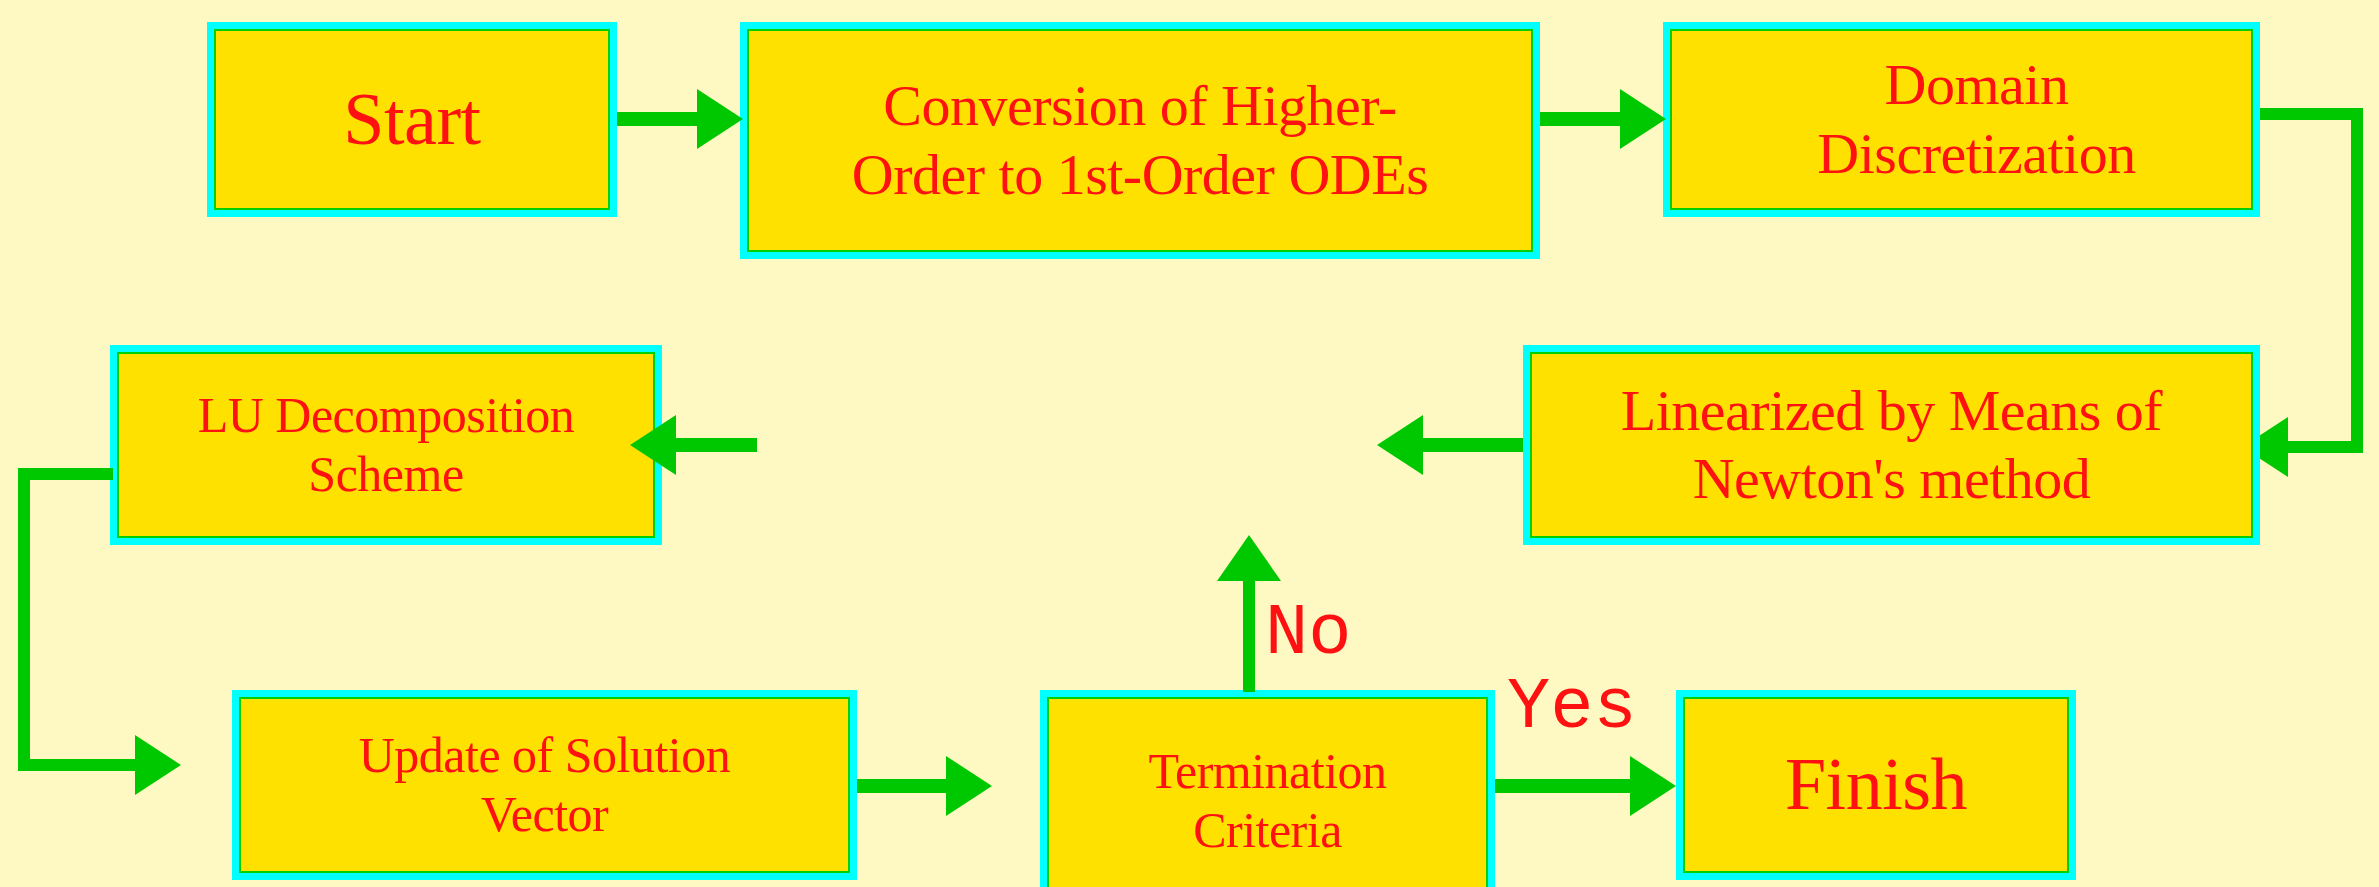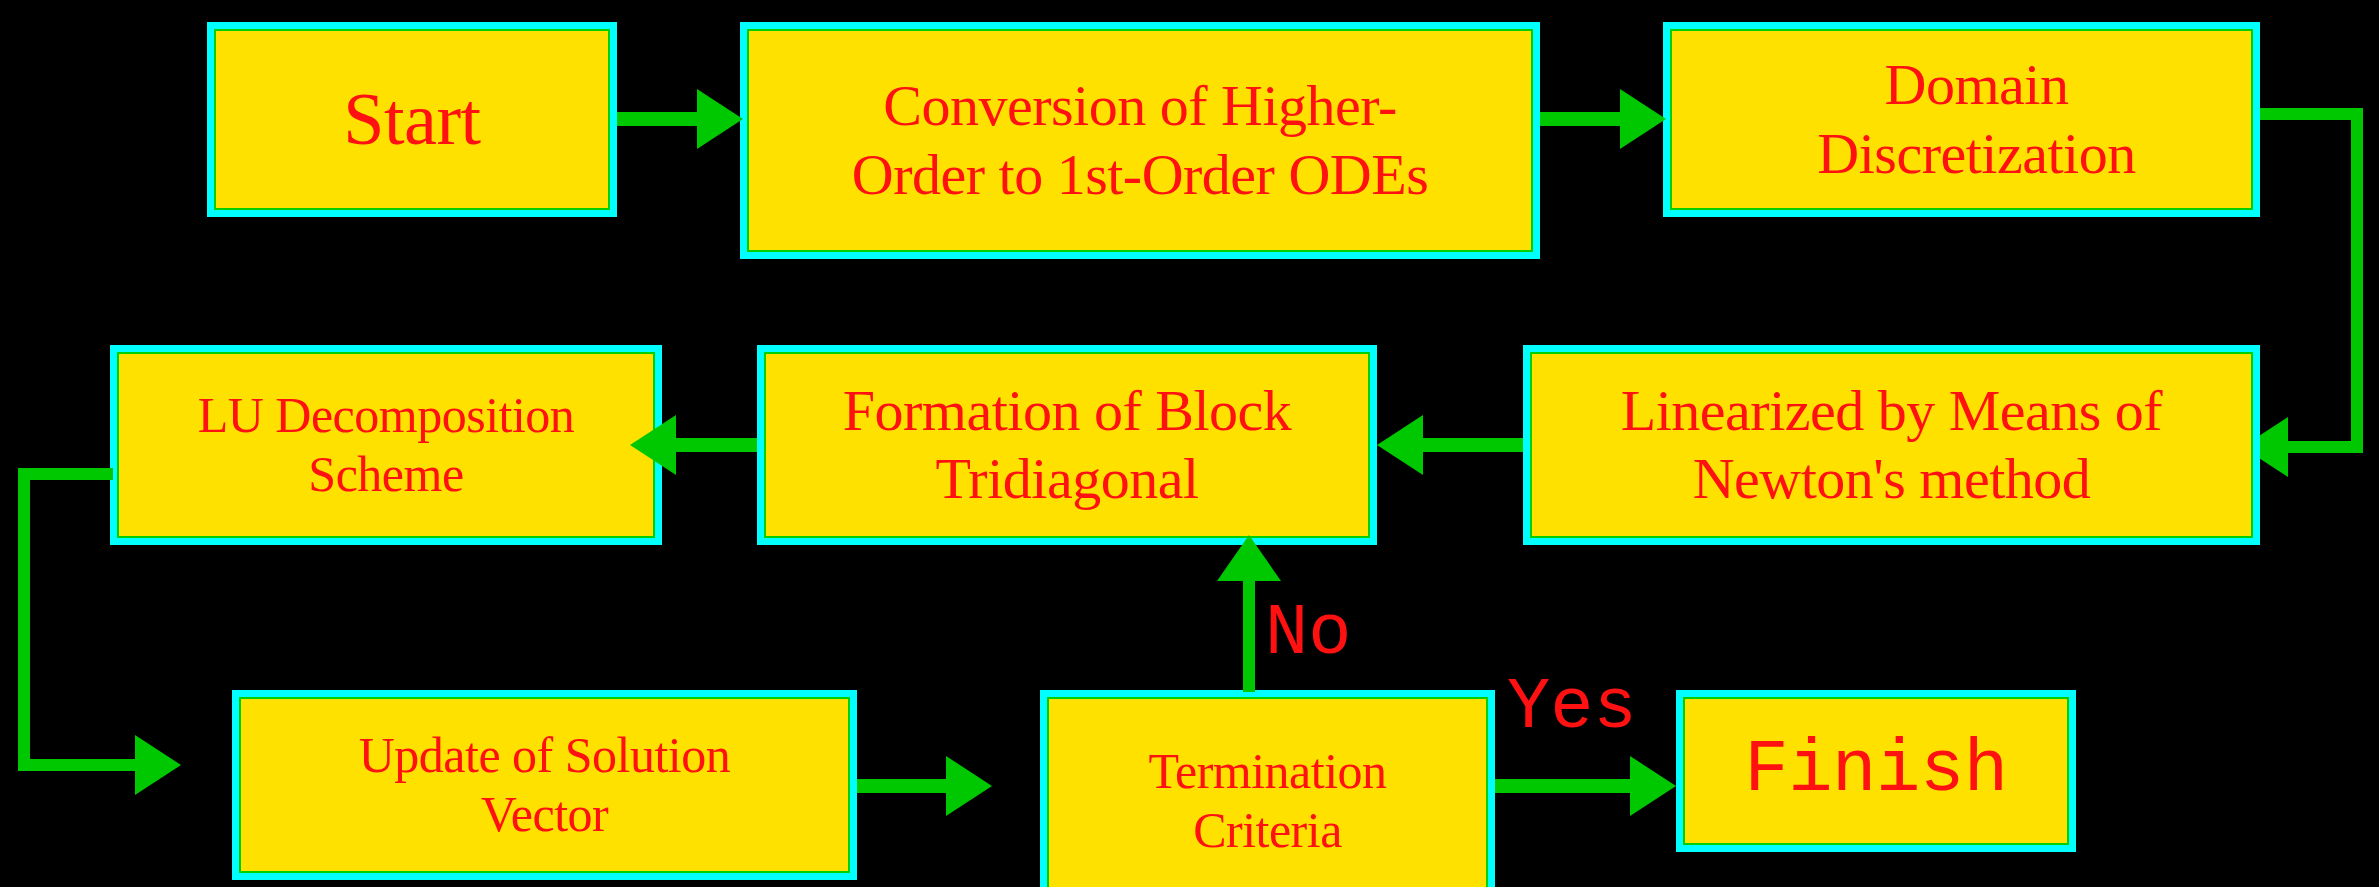--- a/index.html
+++ b/index.html
@@ -7,21 +7,21 @@
     padding: 0;
     background: #ffffff;
   }
   body {
     font-family: "Liberation Serif", "DejaVu Serif", serif;
   }
   #canvas {
     position: relative;
     width: 2379px;
     height: 887px;
-    background: #000000;
+    background: #fef9c3;
     overflow: hidden;
   }
 
   
   .node {
     position: absolute;
     box-sizing: border-box;
     background: #ffe100;
     border: 7px solid #00ffff;
     outline: 2px solid #00d000;
@@ -109,24 +109,20 @@
   <div class="seg" style="left:2260px; top:108px; width:103px; height:12px;"></div>
   <div class="seg" style="left:2351px; top:108px; width:12px; height:345px;"></div>
   <div class="seg" style="left:2288px; top:441px; width:75px; height:12px;"></div>
   <div class="arrow arrow-left" style="left:2242px; top:417px;"></div>
 
   <div class="node fs-med" style="left:1523px; top:345px; width:737px; height:200px;">
     <span class="label">Linearized by Means of
 Newton's method</span>
   </div>
 
-  <div class="node fs-med" style="left:757px; top:345px; width:620px; height:200px;">
-    <span class="label">Formation of Block
-Tridiagonal</span>
-  </div>
 
   <div class="node fs-small" style="left:110px; top:345px; width:552px; height:200px;">
     <span class="label">LU Decomposition
 Scheme</span>
   </div>
 
   <div class="seg" style="left:1423px; top:438px; width:100px; height:14px;"></div>
   <div class="arrow arrow-left" style="left:1377px; top:415px;"></div>
 
   <div class="seg" style="left:676px; top:438px; width:81px; height:14px;"></div>
@@ -140,21 +136,21 @@
   <div class="node fs-small" style="left:232px; top:690px; width:625px; height:190px;">
     <span class="label">Update of Solution
 Vector</span>
   </div>
 
   <div class="node fs-small" style="left:1040px; top:690px; width:455px; height:222px;">
     <span class="label">Termination
 Criteria</span>
   </div>
 
-  <div class="node fs-big" style="left:1676px; top:690px; width:400px; height:162px;font-family:Liberation Mono, monospace;">
+  <div class="node fs-big" style="left:1676px; top:690px; width:400px; height:190px;">
     <span class="label">Finish</span>
   </div>
 
   <div class="seg" style="left:857px; top:779px; width:93px; height:14px;"></div>
   <div class="arrow arrow-right" style="left:946px; top:756px;"></div>
 
   <div class="seg" style="left:1495px; top:779px; width:142px; height:14px;"></div>
   <div class="arrow arrow-right" style="left:1630px; top:756px;"></div>
   <div class="edge-label" style="left:1507px; top:672px;">Yes</div>
 

